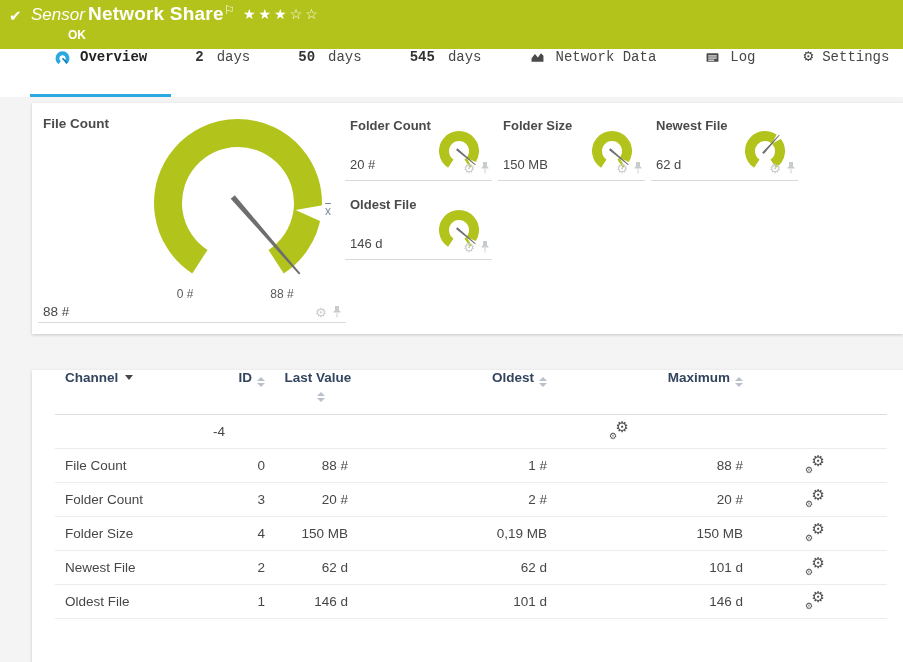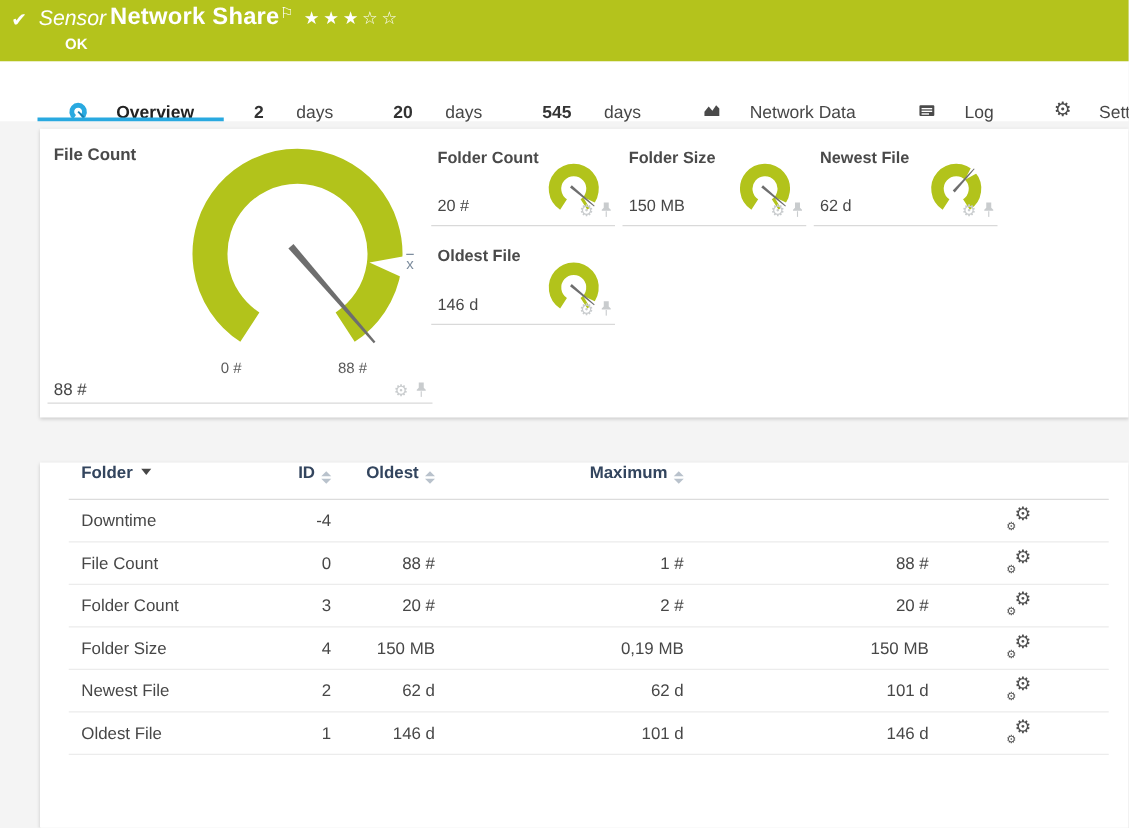--- a/index.html
+++ b/index.html
@@ -9,25 +9,25 @@
     font-family:"Liberation Sans","DejaVu Sans",sans-serif;
     color:#474747;-webkit-font-smoothing:antialiased;
   }
   
   .sensor-header{position:relative;height:49px;background:#b4c31c;color:#fff;}
   .check{position:absolute;left:9px;top:7px;font-size:15px;font-weight:bold;}
   .stype{position:absolute;left:31px;top:5px;font-style:italic;font-size:17px;font-weight:400;}
   .sname{position:absolute;left:88px;top:3px;font-weight:bold;font-size:19px;letter-spacing:.2px;}
   .flag{position:absolute;left:224px;top:3px;font-size:12px;}
   .stars{position:absolute;left:243px;top:6px;font-size:14px;letter-spacing:3px;cursor:pointer;}
-  .status{position:absolute;left:52px;top:28px;font-size:12px;font-weight:bold;}
+  .status{position:absolute;left:68px;top:28px;font-size:12px;font-weight:bold;}
   
   .tab-bar{height:48px;background:#fff;display:flex;align-items:stretch;padding-left:30px;}
-  .tab{position:relative;display:flex;align-items:flex-end;gap:22px;padding:0 24px;
-       font-size:14px;color:#474747;cursor:pointer;white-space:nowrap;}
+  .tab{position:relative;display:flex;align-items:flex-start;gap:9px;padding:0 24px;
+       font-size:14px;color:#474747;cursor:pointer;white-space:nowrap;font-family:Liberation Mono, monospace;}
   .tab .bold{font-weight:bold;color:#333;margin-right:4px;}
   .tab.active{color:#222;font-weight:bold;}
   .tab.active::after{content:"";position:absolute;left:0;right:0;bottom:0;height:3px;background:#29a9e0;}
   .tab svg{flex:0 0 auto;}
   .gear-glyph{font-size:16px;color:#4a4a4a;line-height:1;}
   
   .panel{background:#fff;box-shadow:0 1px 3px rgba(0,0,0,.18);margin-left:32px;}
   .gauges-panel{position:relative;height:231px;margin-top:6px;width:871px;}
   .table-panel{position:relative;height:316px;margin-top:12px;width:871px;}
   
@@ -92,21 +92,21 @@
       <path d="M 6.73 16.03 A 6 6 0 1 1 13.27 16.03" fill="none" stroke="#29a9e0" stroke-width="4.6"></path>
       <line x1="10" y1="11" x2="15.5" y2="16.5" stroke="#1b7fae" stroke-width="1.8"></line>
     </svg>
     <span>Overview</span>
   </div>
   <div class="tab">
     <span class="bold">2</span>
     <span>days</span>
   </div>
   <div class="tab">
-    <span class="bold">20</span>
+    <span class="bold">50</span>
     <span>days</span>
   </div>
   <div class="tab">
     <span class="bold">545</span>
     <span>days</span>
   </div>
   <div class="tab">
     <svg width="17" height="17" viewBox="0 0 20 20">
       <path d="M3 15 L3 11 L7 6 L10.5 10 L14 5 L17 8 L17 15 Z" fill="#4a4a4a"></path>
     </svg>
@@ -217,47 +217,52 @@
         </svg>
       </div>
     </div>
   </div>
 </div>
 
 <div class="panel table-panel">
 
   <div class="tgrid table-head">
     <div class="th">
-      <span>Folder</span><span class="arrow-dn"></span>
+      <span>Channel</span><span class="arrow-dn"></span>
     </div>
     <div class="th num">
       <span>ID</span><span class="sort">
           <i class="up"></i>
           <i class="dn"></i>
         </span>
     </div>
+    <div class="th lastv">
+      <span>Last Value</span><span class="sort">
+          <i class="up"></i>
+          <i class="dn"></i>
+        </span>
+    </div>
     <div class="th num">
       <span>Oldest</span><span class="sort">
           <i class="up"></i>
           <i class="dn"></i>
         </span>
     </div>
     <div class="th num">
       <span>Maximum</span><span class="sort">
           <i class="up"></i>
           <i class="dn"></i>
         </span>
     </div>
     <div class="th"></div>
   </div>
 
   <div class="rows">
 
     <div class="tgrid trow">
-      <div class="td ch">Downtime</div>
       <div class="td num">-4</div>
       <div class="td num"></div>
       <div class="td num"></div>
       <div class="td num"></div>
       <div class="td edit"><span class="gears"><span class="g1">⚙</span><span class="g2">⚙</span></span></div>
     </div>
 
     <div class="tgrid trow">
       <div class="td ch">File Count</div>
       <div class="td num">0</div>

